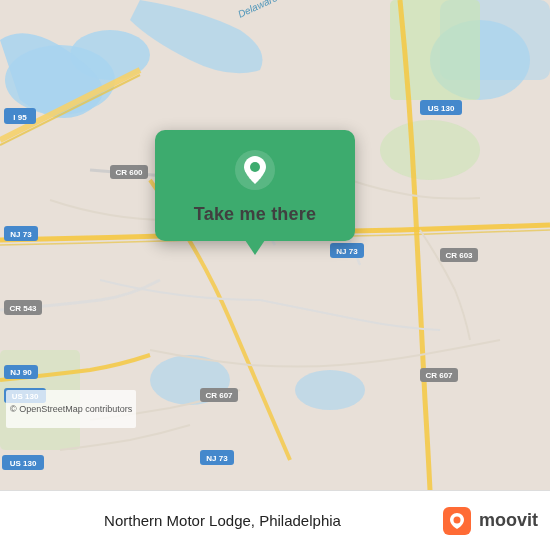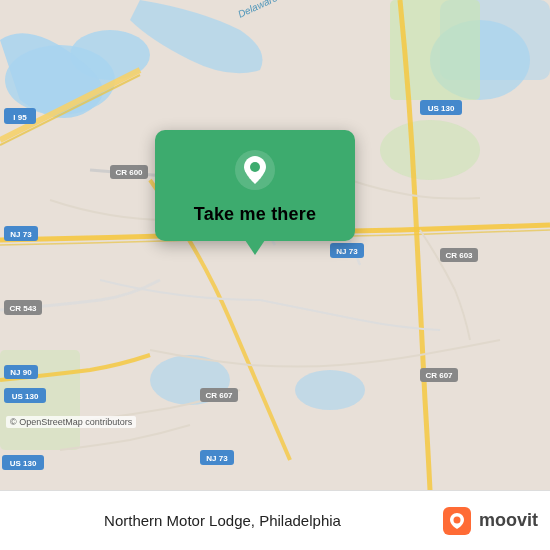--- a/index.html
+++ b/index.html
@@ -54,21 +54,21 @@
       border-top: 15px solid #3dab6e;
     }
 
     .location-icon {
       width: 44px;
       height: 44px;
       margin-bottom: 10px;
     }
 
     .take-me-there-btn {
-      color: #000000;
+      color: #404040;
       font-size: 18px;
       font-weight: bold;
       background: none;
       border: none;
       cursor: pointer;
       padding: 2px 0;
       letter-spacing: 0.2px;
       white-space: nowrap;
     }
 
@@ -113,21 +113,21 @@
     }
 
     
     .attribution {
       position: absolute;
       bottom: 62px;
       left: 6px;
       font-size: 9px;
       color: #555;
       background: rgba(255,255,255,0.75);
-      padding: 1px 4px;
+      padding: 14px 4px;
       border-radius: 2px;
     }
   </style>
 </head>
 <body>
 
 <div id="map-container">
 
   <svg class="map-svg" viewBox="0 0 550 490" xmlns="http://www.w3.org/2000/svg">
 

